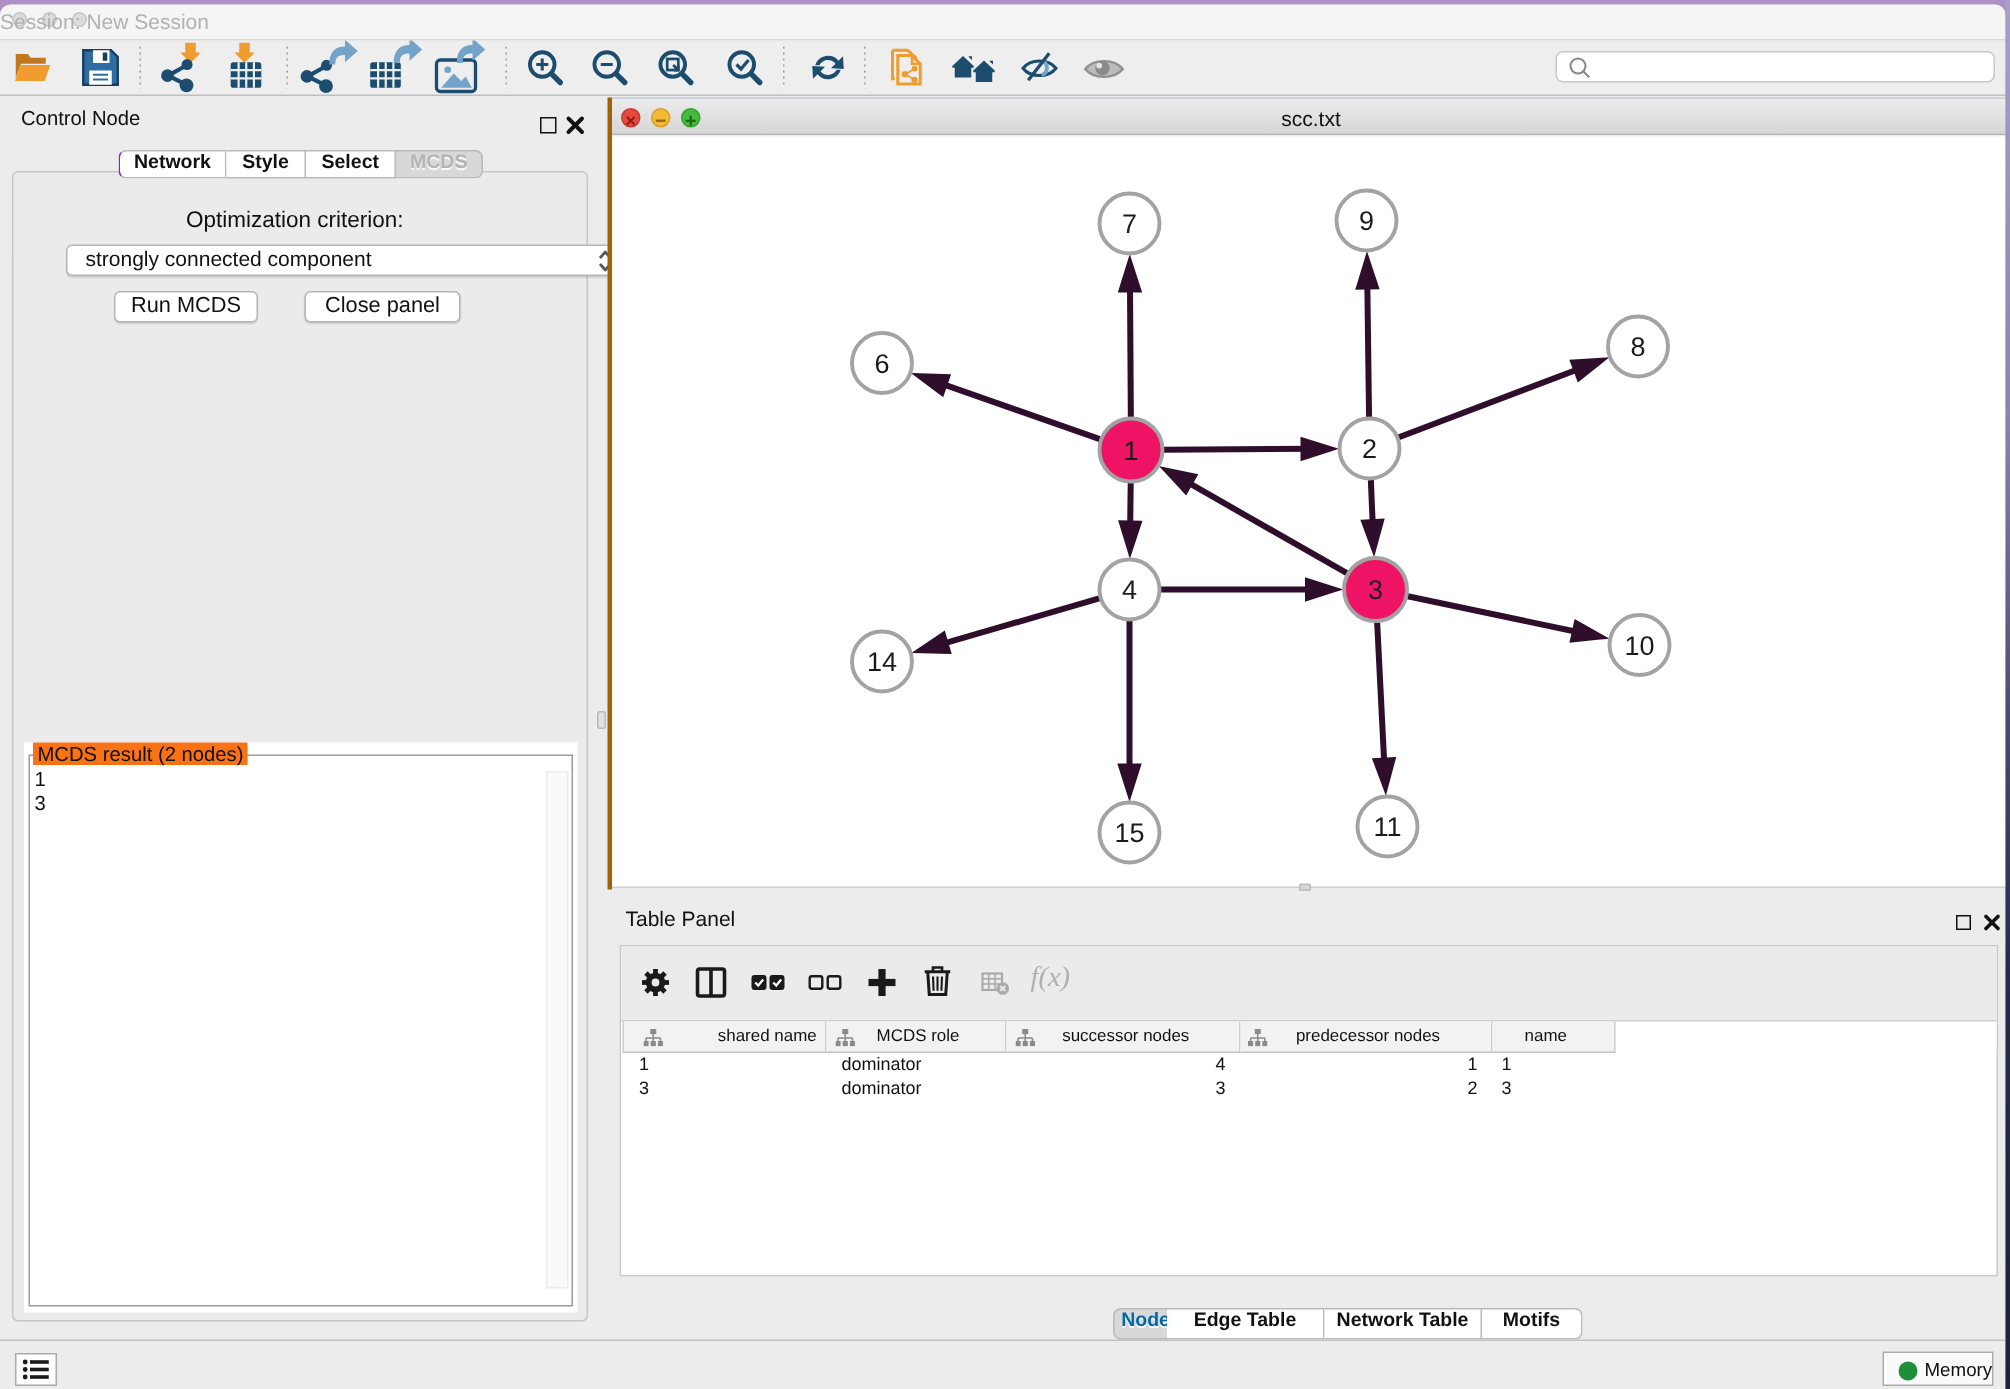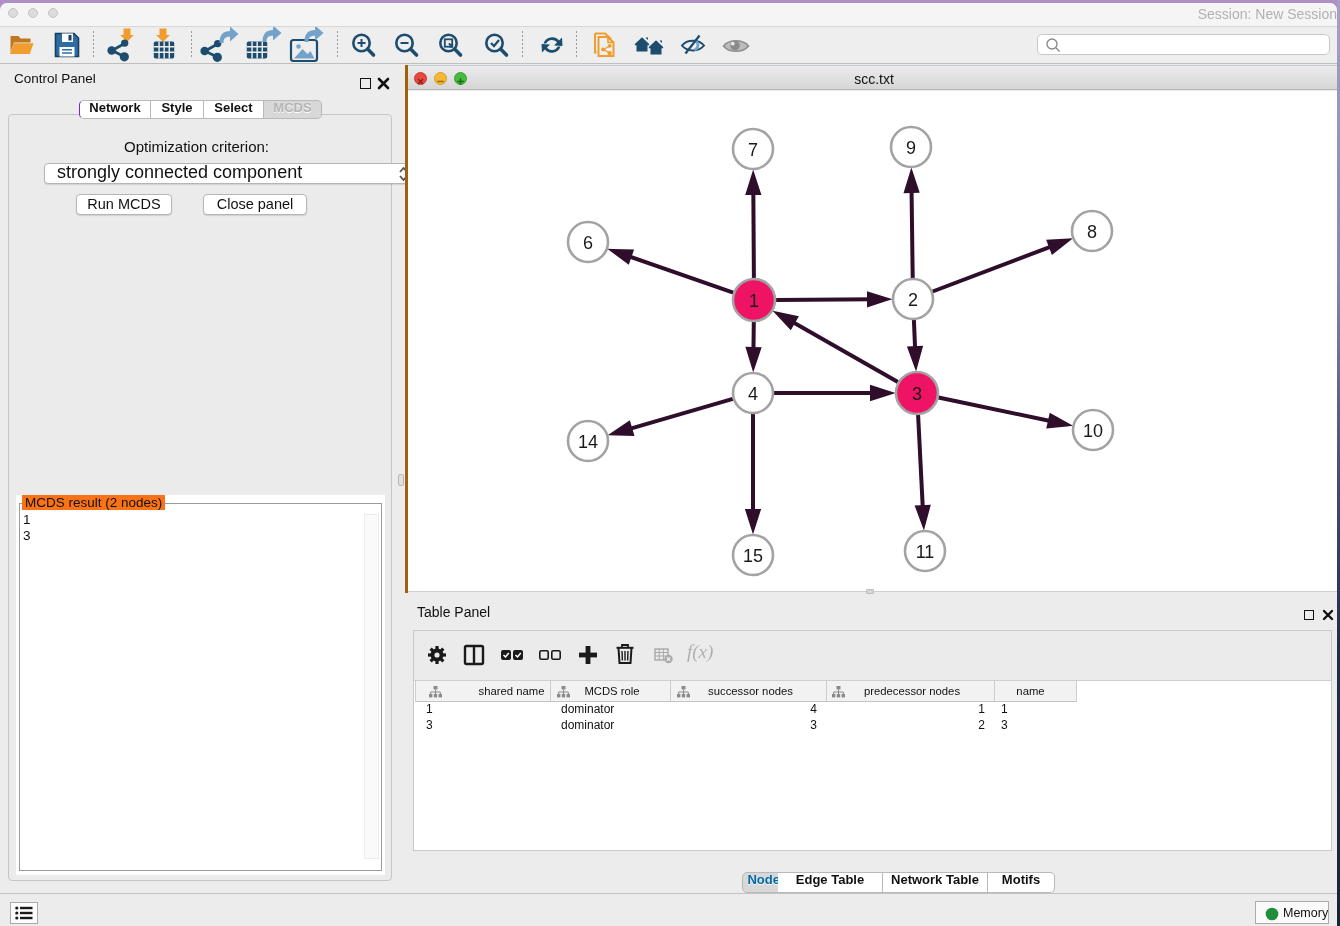--- a/index.html
+++ b/index.html
@@ -1,34 +1,34 @@
 <!DOCTYPE html>
 <html><head>
 <meta charset="utf-8">
 <style>
 * { margin:0; padding:0; box-sizing:border-box; }
 html,body { width:1340px; height:926px; overflow:hidden; }
 body { font-family:"Liberation Sans", sans-serif; background:#ae90c6; position:relative; }
 #win { position:absolute; left:0; top:3px; width:1337px; height:923px; background:#ececec; border-radius:7px 7px 0 0; overflow:hidden; }
 #titlebar { position:absolute; left:0; top:0; width:100%; height:24px; background:#f5f5f5; border-radius:7px 7px 0 0; border-bottom:1px solid #d8d8d8; }
 .tl { position:absolute; top:4.5px; width:10px; height:10px; border-radius:50%; background:#dcdcdc; border:1px solid #c5c5c5; }
-#wtitle { position:absolute; top:3px; left:0; width:100%; text-align:right; font-size:14px; color:#b1b1b1; }
+#wtitle { position:absolute; top:3px; left:0; width:100%; text-align:left; font-size:14px; color:#b1b1b1; }
 #toolbar { position:absolute; left:0; top:25px; width:100%; height:36px; background:#eeeeee; border-bottom:1px solid #bfbfbf; }
 .tdiv { position:absolute; top:3px; height:28px; width:1px; background-image:linear-gradient(#9a9a9a 40%, transparent 40%); background-size:1px 4px; }
 #search { position:absolute; left:1037px; top:6px; width:293px; height:21px; background:#fff; border:1px solid #c8c8c8; border-radius:5px; }
 
 #cpanel { position:absolute; left:0; top:61px; width:393px; height:829px; background:#ececec; }
 #cpanel .hdr { position:absolute; left:14px; top:7px; font-size:13.5px; color:#111; }
 .ptab { position:absolute; z-index:5; height:19px; background:#fff; border:1px solid #b9b9b9; border-left:none; font-size:13px; font-weight:bold; color:#111; text-align:center; line-height:14px; }
 .ptab.first { border-left:1px solid #6d28d9; border-radius:5px 0 0 5px; }
 .ptab.last { border-radius:0 5px 5px 0; }
 .ptab.sel { background:#d8d8d8; color:#b4b4b4; text-shadow:0 1px 0 rgba(255,255,255,.9); }
 #tabcontent { position:absolute; left:8px; top:50px; width:384px; height:767px; border:1px solid #c6c6c6; border-radius:4px; background:#ebebeb; }
 #optlabel { position:absolute; left:0; top:74px; width:393px; text-align:center; font-size:15px; color:#111; }
-#combo { position:absolute; left:44px; top:99px; width:373px; height:21px; background:#fff; border:1px solid #b5b5b5; border-radius:4px; box-shadow:0 1px 1px rgba(0,0,0,.12); font-size:18px; color:#111; line-height:16px; padding-left:12px; }
+#combo { position:absolute; left:44px; top:99px; width:373px; height:21px; background:#fff; border:1px solid #b5b5b5; border-radius:4px; box-shadow:0 1px 1px rgba(0,0,0,.12); font-size:14px; color:#111; line-height:16px; padding-left:12px; }
 .btn { position:absolute; height:21px; background:#fff; border:1px solid #b5b5b5; border-radius:4px; box-shadow:0 1px 1px rgba(0,0,0,.12); font-size:14.5px; color:#111; text-align:center; line-height:18px; }
 #mcdsbox { position:absolute; left:16px; top:431px; width:369px; height:380px; background:#fff; }
 #mcdsborder { position:absolute; left:3px; top:8px; width:363px; height:368px; border:1px solid #9b9b9b; }
 #mcdslabel { position:absolute; left:6px; top:0px; background:#f97316; padding:0 3px; font-size:13.5px; color:#111; }
 #mcdstext { position:absolute; left:7px; top:17px; font-size:13.5px; color:#111; line-height:16px; }
 #mcdsscroll { position:absolute; right:6px; top:19px; width:15px; height:345px; background:#fafafa; border:1px solid #ececec; }
 
 #netwin { position:absolute; left:405px; top:62px; width:935px; height:528px; border-left:3px solid #a16207; }
 #nettitle { position:absolute; left:0; top:0; width:100%; height:25px; background:linear-gradient(#ececec,#d6d6d6); border-top:1px solid #c3cad3; border-bottom:1px solid #b5b5b5; }
 .ntl { position:absolute; top:6px; width:13px; height:13px; border-radius:50%; }
@@ -198,21 +198,21 @@
     <div class="tdiv" style="left:522px;"></div>
     <div class="tdiv" style="left:576px;"></div>
     <div id="search">
         <svg width="20" height="20" viewBox="0 0 20 20" style="position:absolute;left:6px;top:1px;">
           <circle cx="8" cy="8" r="5" fill="none" stroke="#8a8a8a" stroke-width="1.4"></circle>
           <line x1="11.6" y1="11.6" x2="15.5" y2="15.5" stroke="#8a8a8a" stroke-width="1.4"></line>
         </svg>
       </div>
   </div>
   <div id="cpanel">
-    <div class="hdr">Control Panel</div>
+    <div class="hdr">Control Node</div>
     <div style="position:absolute;left:360px;top:14px;width:11px;height:11px;border:1.6px solid #111;"></div>
 <svg width="13" height="13" viewBox="0 0 13 13" style="position:absolute;left:377px;top:13px;">
         <g stroke="#111" stroke-width="2.6" stroke-linecap="round">
           <line x1="2" y1="2" x2="11" y2="11"></line>
           <line x1="11" y1="2" x2="2" y2="11"></line>
         </g>
       </svg>
     <div class="ptab first" style="left:79px; top:36px; width:72px;">Network</div>
     <div class="ptab" style="left:151px; top:36px; width:53px;">Style</div>
     <div class="ptab" style="left:204px; top:36px; width:60px;">Select</div>

